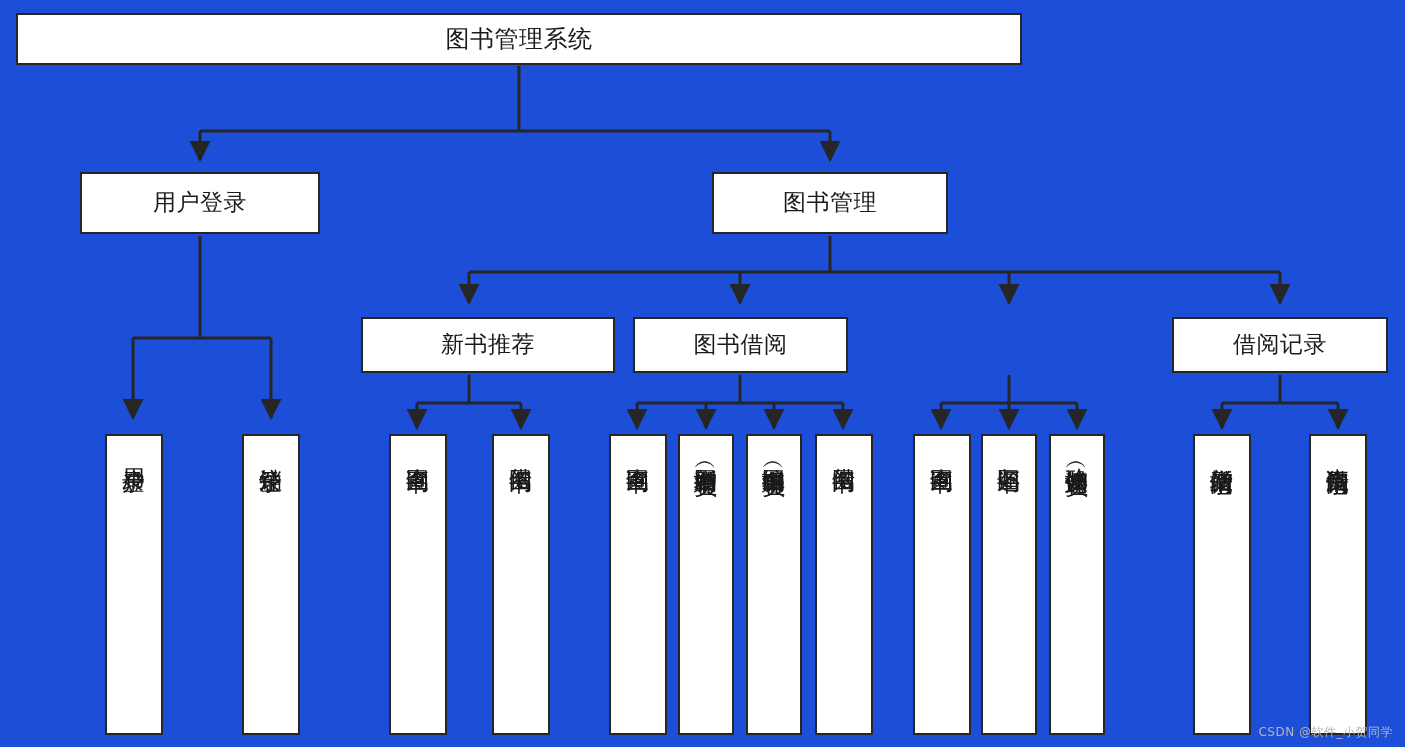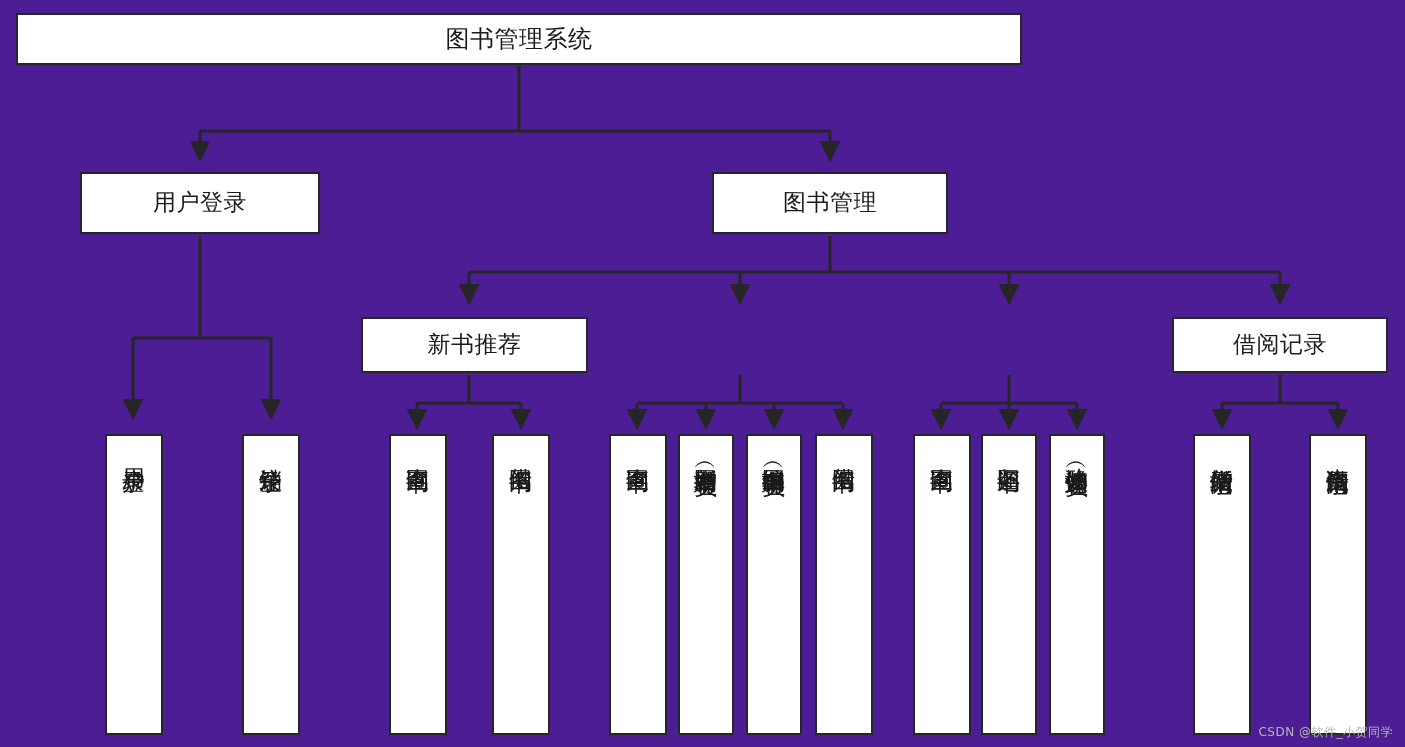--- a/index.html
+++ b/index.html
@@ -8,21 +8,21 @@
     padding: 0;
     background: #ffffff;
   }
   body {
     font-family: "DejaVu Sans", "Liberation Sans", sans-serif;
   }
   #diagram-root {
     position: relative;
     width: 1405px;
     height: 747px;
-    background: #4c1d95;
+    background: #1d4ed8;
     overflow: hidden;
   }
   #diagram-svg {
     position: absolute;
     left: 0;
     top: 0;
     width: 1405px;
     height: 747px;
   }
   .node-box {
@@ -134,22 +134,25 @@
     <span class="hlabel">图书管理系统</span>
   </div>
 
   <div class="node-box horizontal" style="left:80px; top:172px; width:240px; height:62px;">
     <span class="hlabel">用户登录</span>
   </div>
   <div class="node-box horizontal" style="left:712px; top:172px; width:236px; height:62px;text-align:center;">
     <span class="hlabel">图书管理</span>
   </div>
 
-  <div class="node-box horizontal" style="left:361px; top:317px; width:227px; height:56px;">
+  <div class="node-box horizontal" style="left:361px; top:317px; width:254px; height:56px;">
     <span class="hlabel">新书推荐</span>
+  </div>
+  <div class="node-box horizontal" style="left:633px; top:317px; width:215px; height:56px;">
+    <span class="hlabel">图书借阅</span>
   </div>
   <div class="node-box horizontal" style="left:1172px; top:317px; width:216px; height:56px;">
     <span class="hlabel">借阅记录</span>
   </div>
 
   <div class="node-box vertical" style="left:105px; top:434px; width:58px; height:301px;">
     <span class="vlabel">用户登录</span>
   </div>
   <div class="node-box vertical" style="left:242px; top:434px; width:58px; height:301px;">
     <span class="vlabel">注销登录</span>

